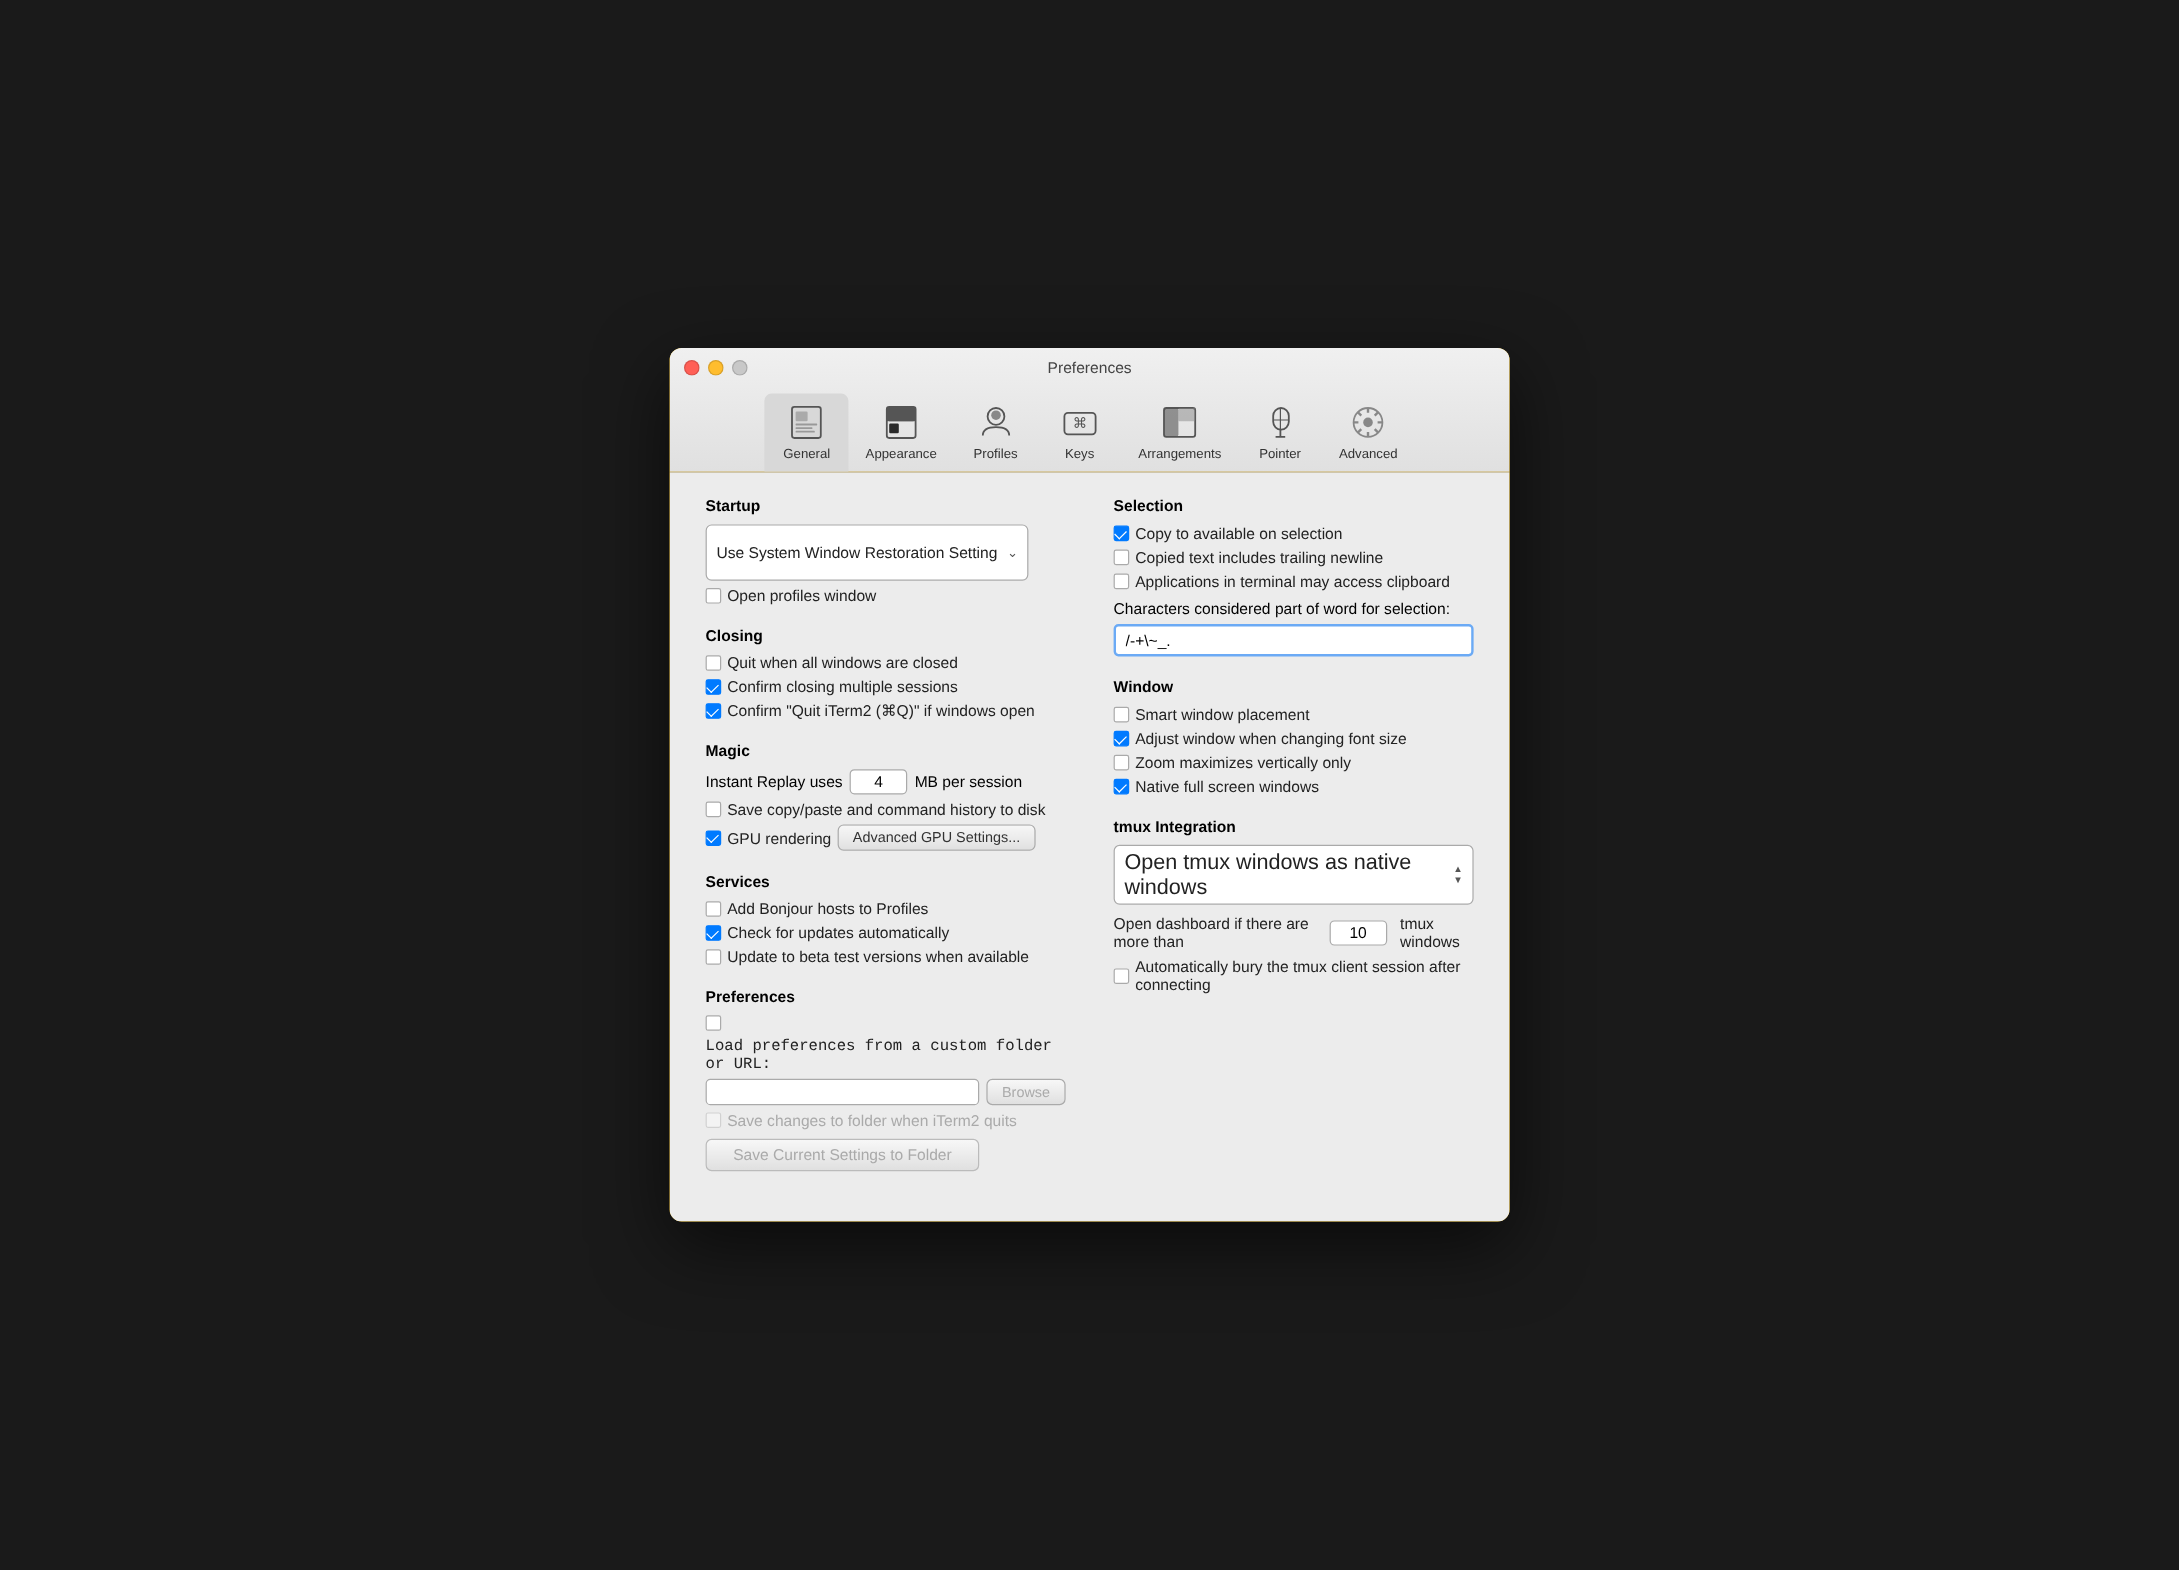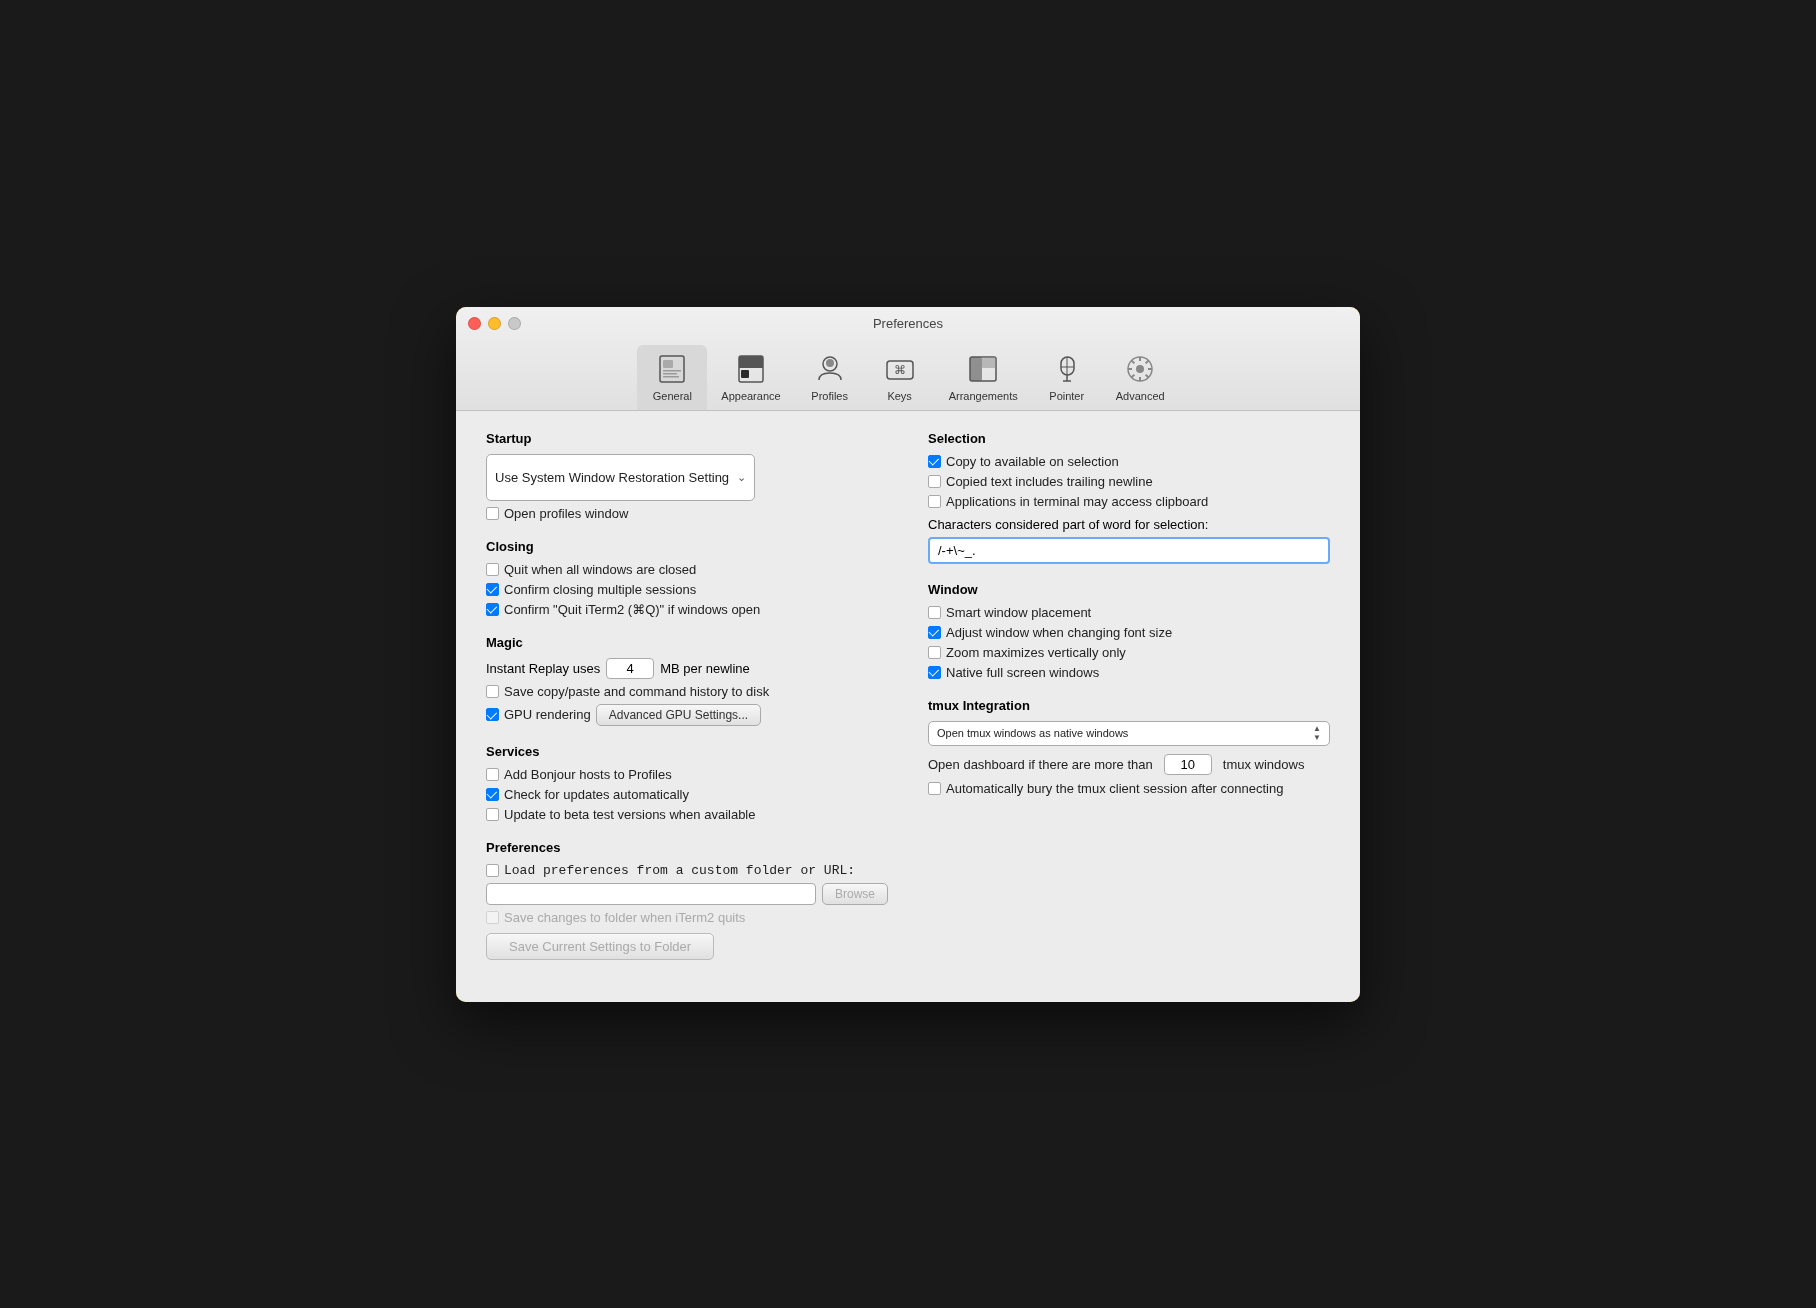--- a/index.html
+++ b/index.html
@@ -5,21 +5,21 @@
     * { box-sizing: border-box; margin: 0; padding: 0; }
     body {
       background: #1a1a1a;
       display: flex;
       justify-content: center;
       align-items: center;
       min-height: 100vh;
       font-family: -apple-system, BlinkMacSystemFont, 'Helvetica Neue', Arial, sans-serif;
     }
     .window {
-      width: 904px;
+      width: 700px;
       background: #eab308;
       border-radius: 10px;
       box-shadow: 0 20px 60px rgba(0,0,0,0.6);
       overflow: hidden;
     }
     .titlebar {
       background: linear-gradient(to bottom, #f0f0f0, #e0e0e0);
       padding: 10px 12px 0 12px;
       border-bottom: 1px solid #c0c0c0;
     }
@@ -353,21 +353,21 @@
             <div class="checkbox checked"></div>
             <span>Confirm "Quit iTerm2 (⌘Q)" if windows open</span>
           </div>
         </div>
 
         <div class="section">
           <div class="section-title">Magic</div>
           <div class="magic-row">
             <span>Instant Replay uses</span>
             <input class="small-input" type="text" value="4" style="">
-            <span>MB per newline</span>
+            <span>MB per session</span>
           </div>
           <div class="row">
             <div class="checkbox"></div>
             <span>Save copy/paste and command history to disk</span>
           </div>
           <div class="row">
             <div class="checkbox checked"></div>
             <span>GPU rendering</span>
             <button class="button">Advanced GPU Settings...</button>
           </div>
@@ -449,21 +449,21 @@
           <div class="row">
             <div class="checkbox checked"></div>
             <span>Native full screen windows</span>
           </div>
         </div>
 
         <div class="section">
           <div class="section-title">tmux Integration</div>
           <div class="row" style="margin-bottom: 8px;">
             <div style="display:flex; align-items:center; background:white; border:1px solid #aaa; border-radius:5px; padding: 3px 8px; width:100%; cursor:pointer;">
-              <span style="flex:1; font-size:11px;">Open tmux windows as native windows</span>
+              <span style="flex:1; font-size:18px;">Open tmux windows as native windows</span>
               <div class="select-arrow-updown">
                 <span>▲</span>
                 <span>▼</span>
               </div>
             </div>
           </div>
           <div class="row">
             <span>Open dashboard if there are more than</span>
             <input class="small-input" type="text" value="10" style="margin: 0px 6px;">
             <span>tmux windows</span>

